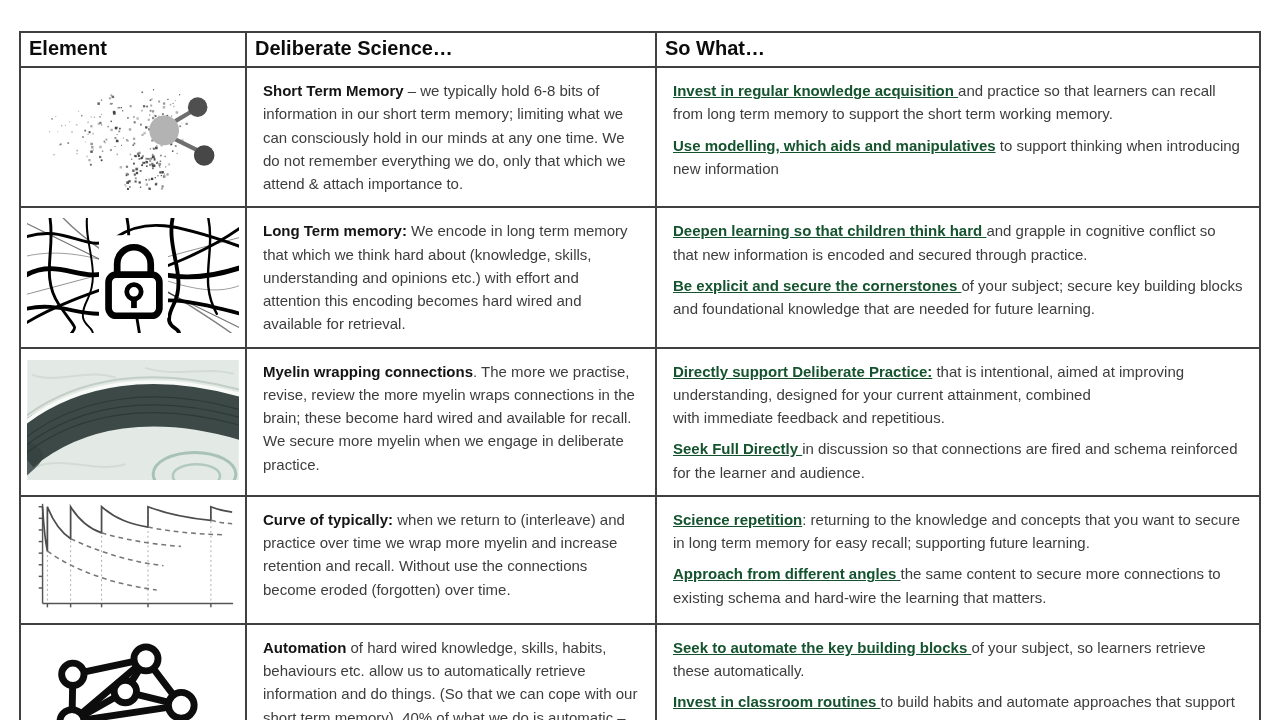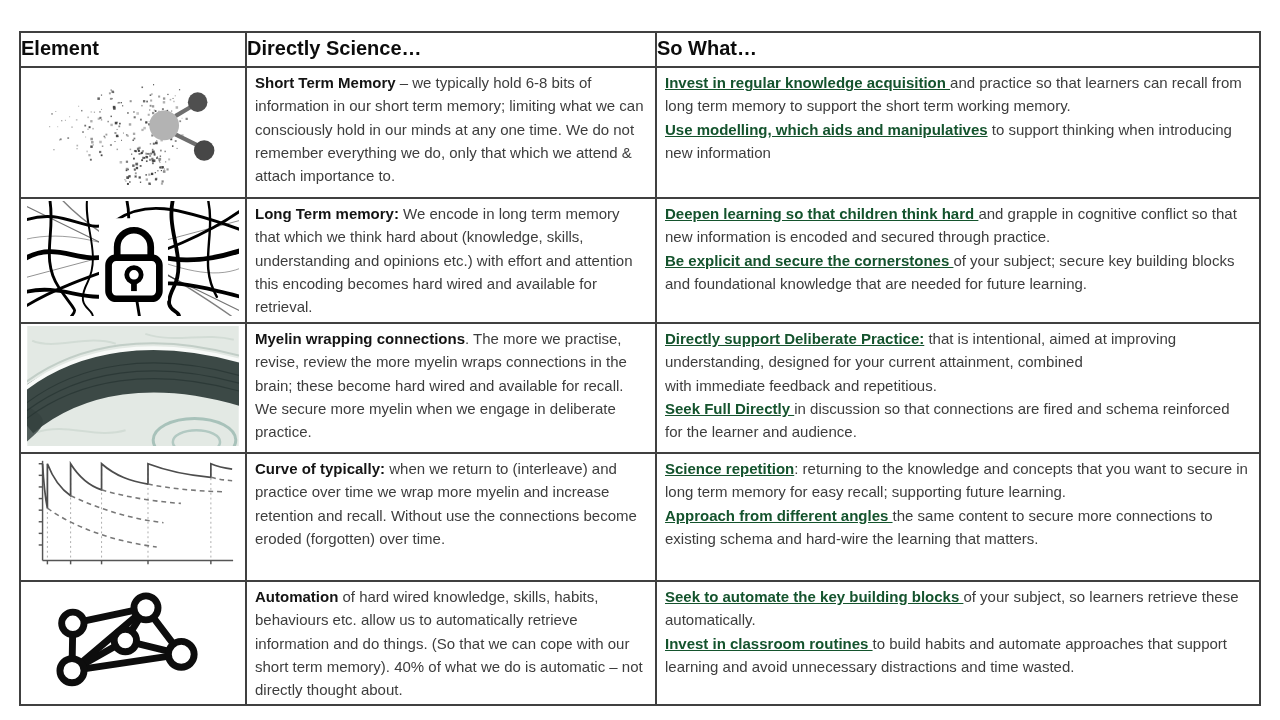--- a/index.html
+++ b/index.html
@@ -1,44 +1,44 @@
 <!DOCTYPE html>
 <html><head>
 <meta charset="utf-8">
 <style>
   html,body{margin:0;padding:0;background:#ffffff;}
   body{width:1280px;height:720px;font-family:"Liberation Sans","DejaVu Sans",sans-serif;}
   .slide{position:relative;width:1280px;height:720px;background:#fff;overflow:hidden;}
   table.grid{position:absolute;left:19px;top:31px;width:1240px;border-collapse:collapse;table-layout:fixed;}
   .grid th,.grid td{border:2px solid #404040;vertical-align:top;padding:3px 8px;}
-  .grid th{text-align:left;font-size:20px;font-weight:bold;color:#0c0c0c;padding:4px 0;border-radius:16px;}
+  .grid th{text-align:left;font-size:20px;font-weight:bold;color:#0c0c0c;padding:4px 8px;border-radius:16px;}
   tr.hdr{height:35px;}
   tr.r0{height:129px;} tr.r1{height:123px;} tr.r2{height:127px;} tr.r3{height:123px;} tr.r4{height:115px;}
   td.txt{font-size:15px;line-height:1.55;color:#3d3d3d;}
   td.imgc{padding:2px;text-align:center;vertical-align:middle;}
   .lead2{font-weight:bold;color:#141414;}
   .lead3{font-weight:bold;color:#14532d;text-decoration:underline;}
-  td p{margin:0;}
+  td p{margin:8px;}
   .imgwrap{display:inline-block;line-height:0;}
   svg{display:block;}
 </style>
 </head>
 <body>
 
 <div class="slide">
 <table class="grid">
   <colgroup>
         <col style="width:226px">
         <col style="width:410px">
         <col style="width:604px">
       </colgroup>
   <tbody>
         <tr class="hdr">
     <th>Element</th>
-    <th>Directly Science…</th>
+    <th>Deliberate Science…</th>
     <th>So What…</th>
   </tr>
 
   <tr class="r0">
     <td class="imgc">
       <span class="imgwrap">
         <svg width="200" height="121" viewBox="0 0 215 125">
           <g id="particles">
                   <rect x="164.0" y="48.8" width="2.4" height="2.4" fill="#3f3f3f" opacity="0.60"></rect>
                   <rect x="103.9" y="82.0" width="1.6" height="1.6" fill="#3f3f3f" opacity="0.46"></rect>

